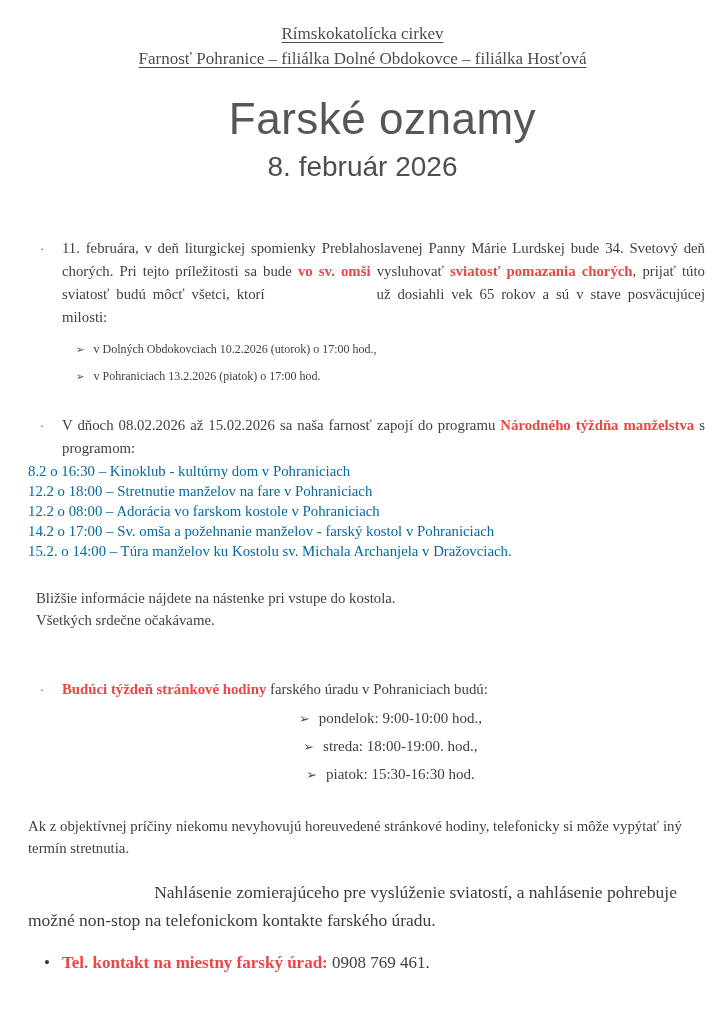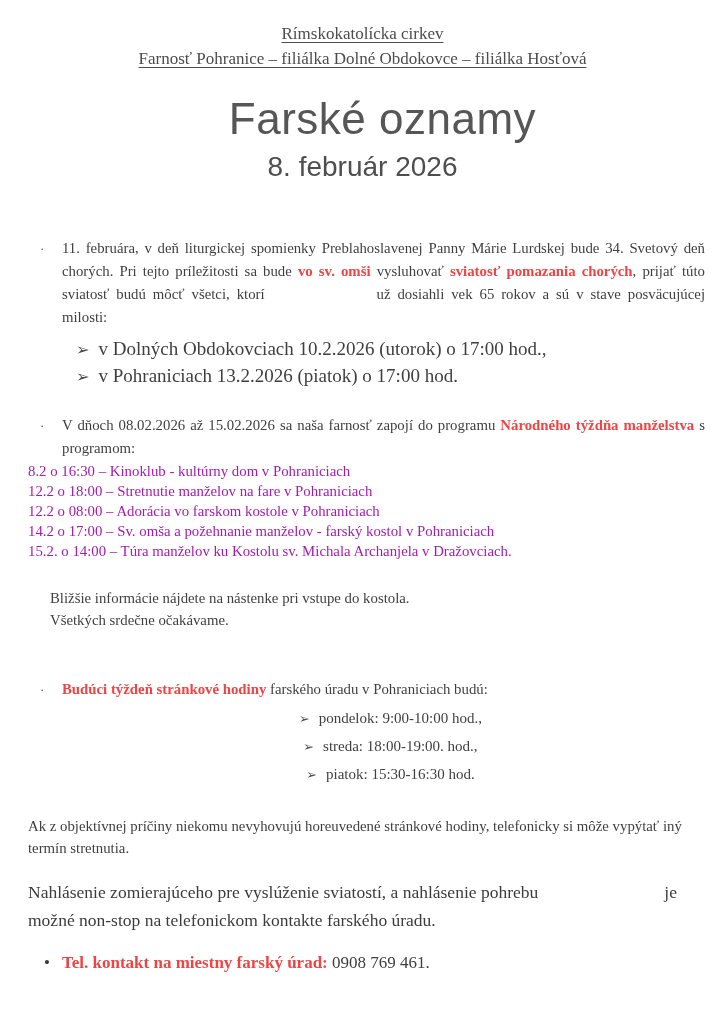--- a/index.html
+++ b/index.html
@@ -55,44 +55,44 @@
     font-size: 14.8px;
     line-height: 23px;
     text-align: justify;
   }
   .bold { font-weight: bold; color: #ef4444; }
   .inline-gap { display: inline-block; width: 112px; }
 
   .arrow-list-1 { margin-top: 7px; }
   .arrow-list-1 .arrow-item {
     padding-left: 48px;
-    font-size: 19px;
+    font-size: 12px;
     line-height: 26px;
   }
   .arrow-glyph { display: inline-block; margin-right: 9px; font-size: 0.85em; color: #4a4a4a; }
 
   .sec-marriage { margin-top: 24px; }
   .program-list { margin-top: 1px; }
-  .program-item { font-size: 14.8px; line-height: 20px; color: #a21caf; }
+  .program-item { font-size: 14.8px; line-height: 20px; color: #0369a1; }
 
-  .notes { margin-top: 26px; margin-left: 22px; }
+  .notes { margin-top: 26px; margin-left: 8px; }
   .note-line { font-size: 14.8px; line-height: 22px; }
 
   .sec-hours { margin-top: 47px; }
   .arrow-list-2 { margin-top: 4px; text-align: center; }
   .arrow-list-2 .arrow-item {
     padding-left: 48px;
     font-size: 15px;
     line-height: 27px;
   }
 
   .para-alt { margin-top: 26px; font-size: 14.8px; line-height: 22px; text-align: left; }
 
   .para-dying { margin-top: 19px; padding-right: 28px; font-size: 17.5px; line-height: 28px; color: #3c3c3c; }
-  .para-dying .row1 { display: flex; justify-content: space-between; }
+  .para-dying .row1 { display: flex; justify-content: flex-end; }
 
   .tel-line { margin-top: 16px; display: flex; font-size: 17px; line-height: 26px; }
   .tel-line .tel-dot { flex: 0 0 34px; padding-left: 16px; box-sizing: border-box; color: #3a3a3a; }
 </style>
 </head>
 <body>
 
 <div class="page">
 
   <div class="doc-header">

